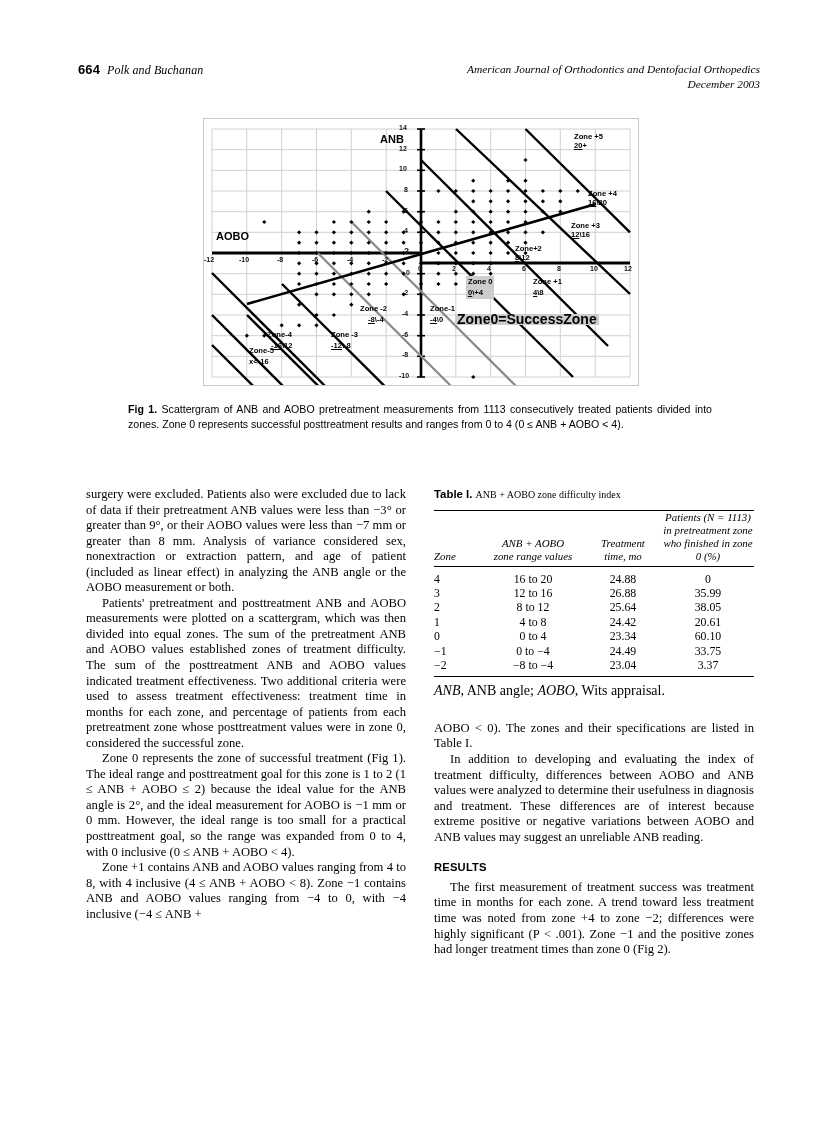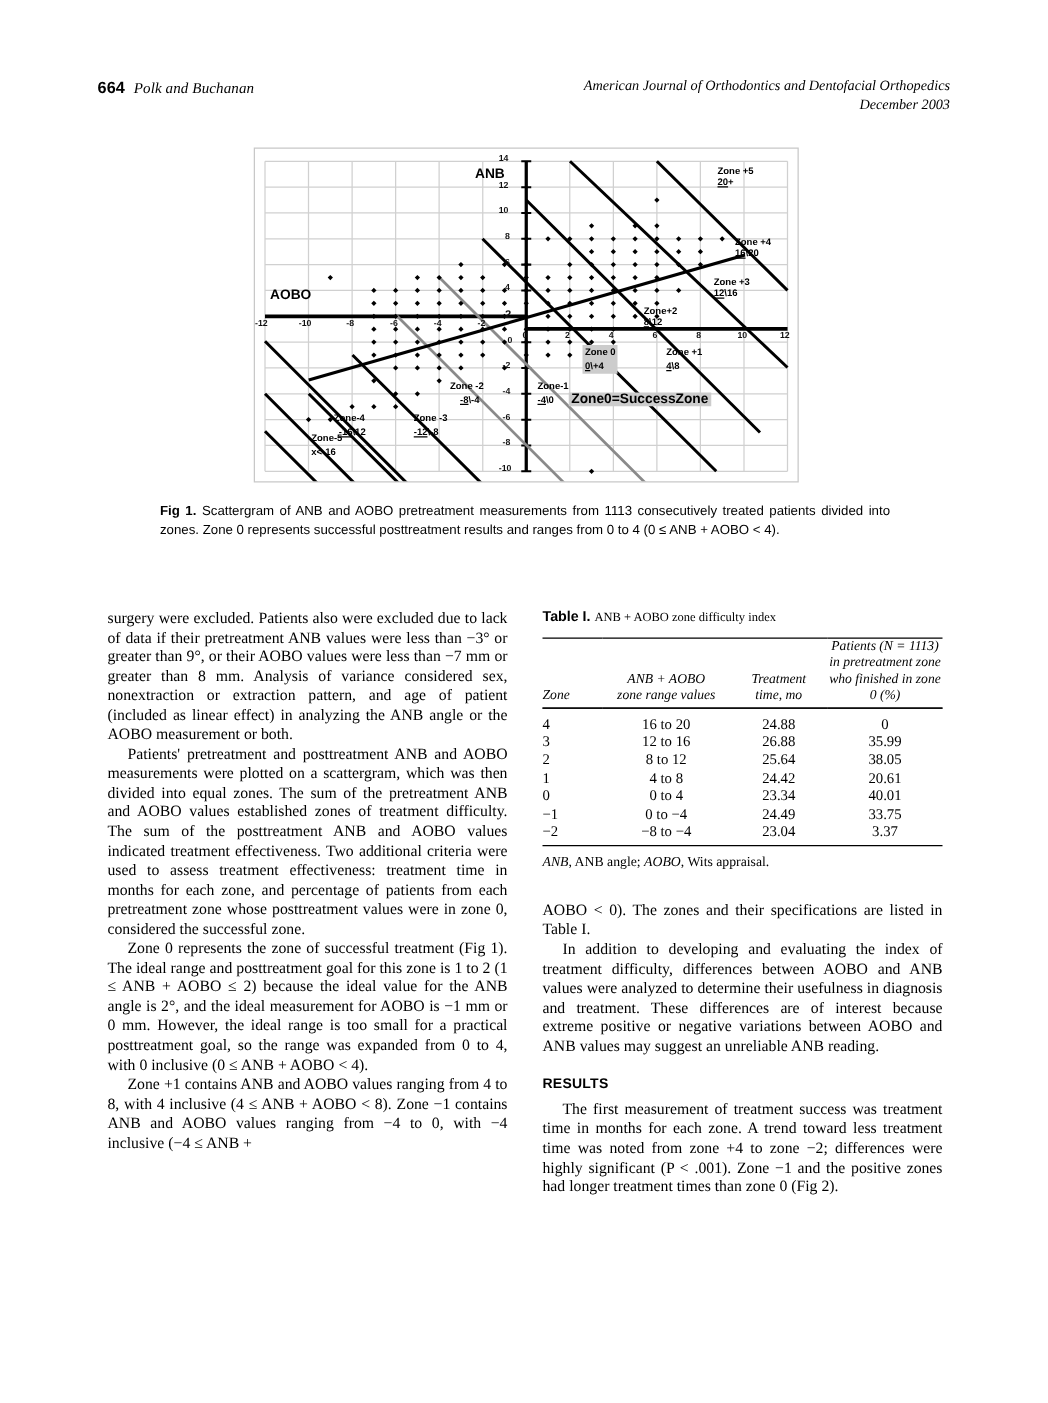--- a/index.html
+++ b/index.html
@@ -170,21 +170,21 @@
   table.dtbl tbody tr:last-child td { padding-bottom: 4px; }
   .tbl-bottom-rule {
     border-top: 1.6px solid #000;
     margin-top: 0;
   }
   .c-zone { width: 48px; text-align: left; }
   .c-rng  { width: 102px; text-align: center; }
   .c-time { width: 78px; text-align: center; }
   .c-pct  { width: 92px; text-align: center; }
   .tbl-foot {
-    font-size: 11px;
+    font-size: 14px;
     padding-top: 6px;
   }
   .tbl-foot i { font-style: italic; }
 </style>
 </head>
 <body>
 
 <div class="page">
 
   <div class="runhead">
@@ -496,21 +496,21 @@
     <div class="zlabel" style="left:64px; top:212px;">
       <div>Zone-4</div>
       <div style="margin-top:2px; margin-left:4px;"><u>-16</u>\12</div>
     </div>
 
     <div class="zlabel" style="left:9px; top:228px;margin-left:37px;">
       <div>Zone-5</div>
       <div style="margin-top:2px;">x&lt;-16</div>
     </div>
 
-    <div class="zlabel hl" style="left:252px; top:196px; font-size:11px;">Zone0=SuccessZone</div>
+    <div class="zlabel hl" style="left:252px; top:196px; font-size:14px;">Zone0=SuccessZone</div>
   </div>
 
   <div class="caption">
     <b>Fig 1.</b><span> Scattergram of ANB and AOBO pretreatment measurements from 1113 consecutively treated patients divided into zones. Zone 0 represents successful posttreatment results and ranges from 0 to 4 (0 ≤ ANB + AOBO &lt; 4).</span>
   </div>
 
   <div class="col left">
     <p>surgery were excluded. Patients also were excluded due to lack of data if their pretreatment ANB values were less than −3° or greater than 9°, or their AOBO values were less than −7 mm or greater than 8 mm. Analysis of variance considered sex, nonextraction or extraction pattern, and age of patient (included as linear effect) in analyzing the ANB angle or the AOBO measurement or both.</p>
     <p class="ind">Patients' pretreatment and posttreatment ANB and AOBO measurements were plotted on a scattergram, which was then divided into equal zones. The sum of the pretreatment ANB and AOBO values established zones of treatment difficulty. The sum of the posttreatment ANB and AOBO values indicated treatment effectiveness. Two additional criteria were used to assess treatment effectiveness: treatment time in months for each zone, and percentage of patients from each pretreatment zone whose posttreatment values were in zone 0, considered the successful zone.</p>
     <p class="ind">Zone 0 represents the zone of successful treatment (Fig 1). The ideal range and posttreatment goal for this zone is 1 to 2 (1 ≤ ANB + AOBO ≤ 2) because the ideal value for the ANB angle is 2°, and the ideal measurement for AOBO is −1 mm or 0 mm. However, the ideal range is too small for a practical posttreatment goal, so the range was expanded from 0 to 4, with 0 inclusive (0 ≤ ANB + AOBO &lt; 4).</p>
@@ -566,21 +566,21 @@
           <tr>
             <td class="c-zone">1</td>
             <td class="c-rng">4 to 8</td>
             <td class="c-time">24.42</td>
             <td class="c-pct">20.61</td>
           </tr>
           <tr>
             <td class="c-zone">0</td>
             <td class="c-rng">0 to 4</td>
             <td class="c-time">23.34</td>
-            <td class="c-pct">40.01</td>
+            <td class="c-pct">60.10</td>
           </tr>
           <tr>
             <td class="c-zone">−1</td>
             <td class="c-rng">0 to −4</td>
             <td class="c-time">24.49</td>
             <td class="c-pct">33.75</td>
           </tr>
           <tr>
             <td class="c-zone">−2</td>
             <td class="c-rng">−8 to −4</td>

